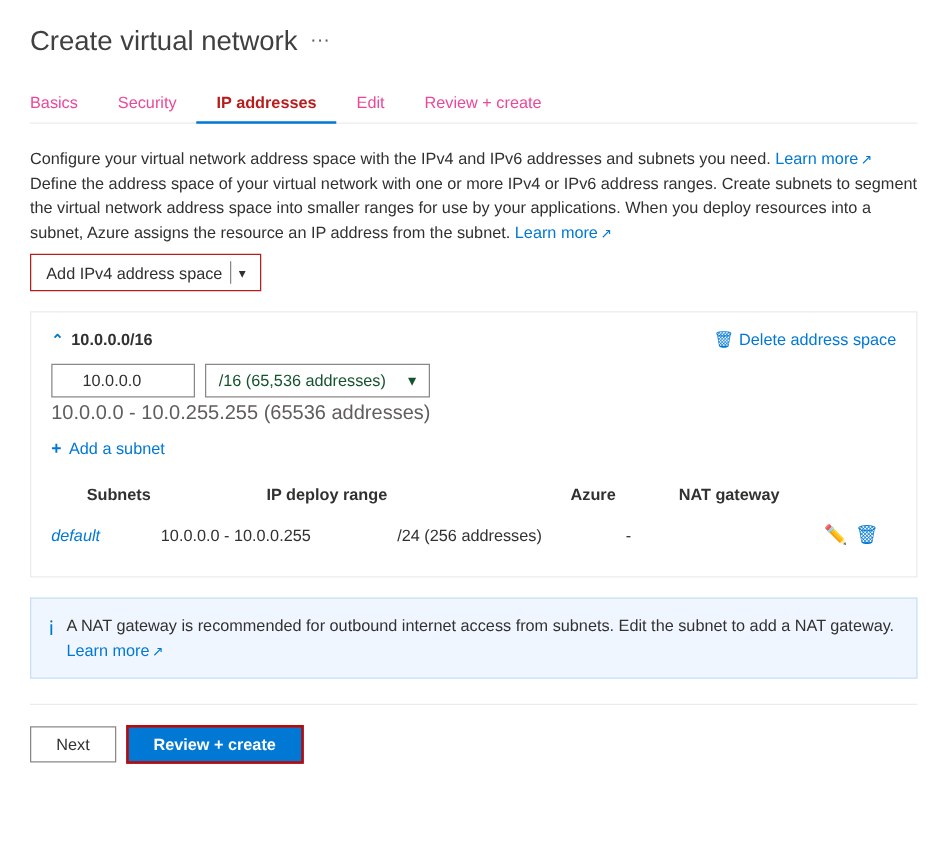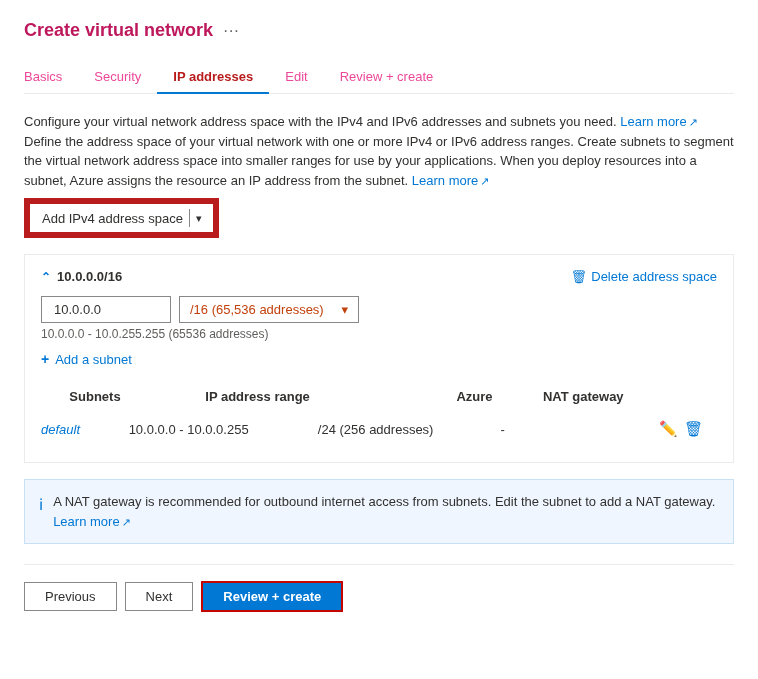--- a/index.html
+++ b/index.html
@@ -14,23 +14,23 @@
     .page-container {
       padding: 20px 24px;
     }
     .page-title-row {
       display: flex;
       align-items: center;
       gap: 10px;
       margin-bottom: 20px;
     }
     .page-title {
-      font-size: 18px;
-      font-weight: 700;
-      color: #be185d;
+      font-size: 22px;
+      font-weight: 400;
+      color: #404040;
     }
     .more-icon {
       color: #605e5c;
       font-size: 16px;
       cursor: pointer;
     }
     
     .tabs {
       display: flex;
       border-bottom: 1px solid #edebe9;
@@ -65,21 +65,21 @@
     .ext-link-icon {
       display: inline-block;
       font-size: 11px;
       margin-left: 2px;
     }
     
     .add-button {
       display: inline-flex;
       align-items: center;
       gap: 6px;
-      border: 6px solid #b91c1c;
+      border: 1px solid #b91c1c;
       background: #fff;
       padding: 5px 12px;
       cursor: pointer;
       font-size: 13px;
       color: #323130;
       margin-bottom: 16px;
     }
     .dropdown-arrow {
       font-size: 11px;
       color: #323130;
@@ -122,40 +122,40 @@
     }
     
     .input-row {
       display: flex;
       align-items: center;
       gap: 8px;
       margin-bottom: 4px;
     }
     .ip-input {
       border: 1px solid #8a8886;
-      padding: 5px 12px;
-      font-size: 13px;
-      width: 130px;
+      padding: 5px 24px;
+      font-size: 13px;
+      width: 115px;
       color: #323130;
     }
     .cidr-dropdown {
       display: flex;
       align-items: center;
       gap: 4px;
       border: 1px solid #8a8886;
       padding: 5px 10px;
       font-size: 13px;
       background: #fff;
       cursor: pointer;
-      color: #c2410c;
+      color: #14532d;
       min-width: 180px;
       justify-content: space-between;
     }
     .range-hint {
-      font-size: 12px;
+      font-size: 16px;
       color: #605e5c;
       margin-bottom: 10px;
     }
     .add-subnet-row {
       display: flex;
       align-items: center;
       gap: 6px;
       cursor: pointer;
       color: #0078d4;
       font-size: 13px;
@@ -309,21 +309,21 @@
 
     <div class="add-subnet-row">
       <span class="plus-icon">+</span>
       <span>Add a subnet</span>
     </div>
 
     <table class="subnets-table">
       <thead>
         <tr>
           <th>Subnets</th>
-          <th>IP address range</th>
+          <th>IP deploy range</th>
           <th>Azure</th>
           <th>NAT gateway</th>
           <th></th>
         </tr>
       </thead>
       <tbody>
         <tr>
           <td>
             <a class="subnet-name" href="#">default</a>
           </td>
@@ -347,17 +347,16 @@
     <span>
       <span>A NAT gateway is recommended for outbound internet access from subnets. Edit the subnet to add a NAT gateway.</span>
       <a class="link" href="#">
         <span>Learn more</span><span class="ext-link-icon">↗</span>
       </a>
     </span>
   </div>
 
   
   <div class="footer">
-    <button class="btn">Previous</button>
     <button class="btn">Next</button>
     <button class="btn btn-primary">Review + create</button>
   </div>
 </div>
 
 </body></html>

